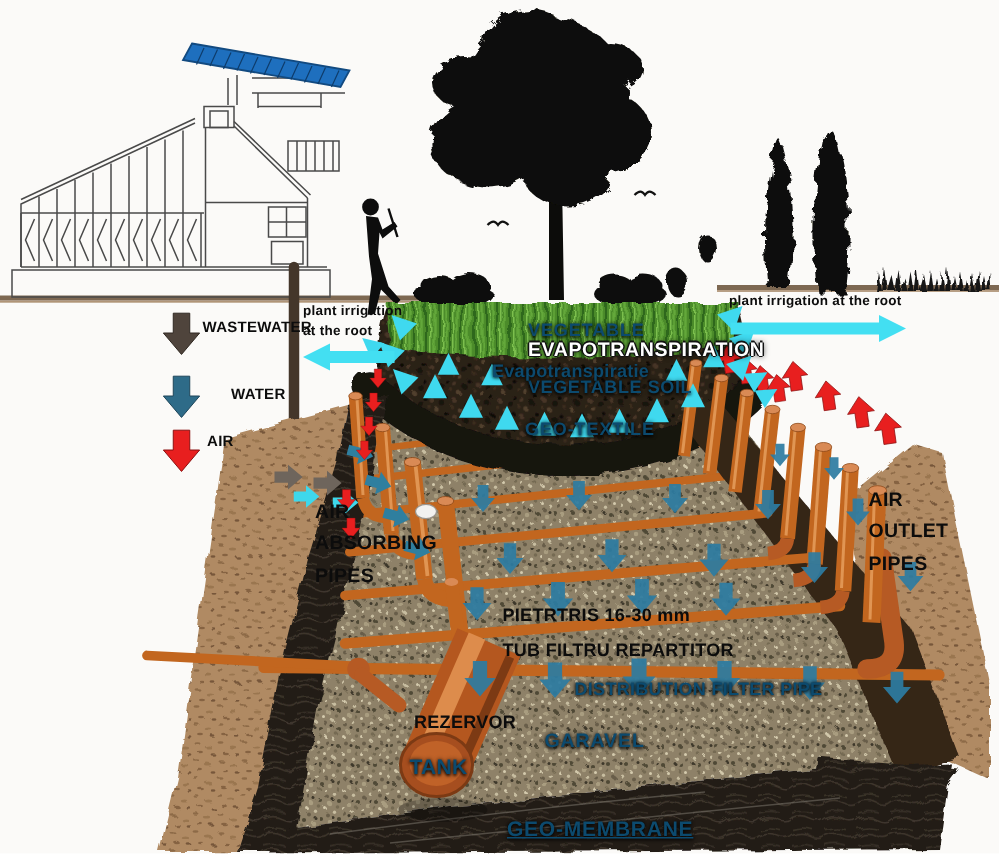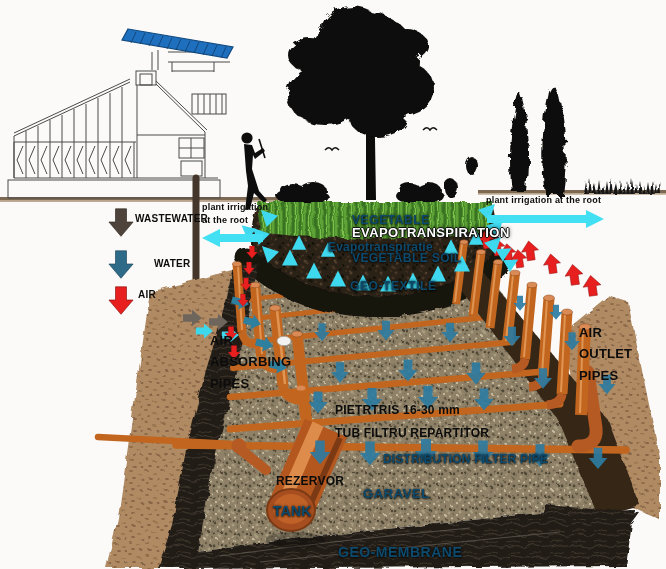--- a/index.html
+++ b/index.html
@@ -350,14 +350,14 @@
   <div class="lbl" style="left:579px;top:322px;font-size:13px;line-height:1.65;">AIR
 OUTLET
 PIPES</div>
 
   <div class="lbl" style="left:335px;top:403px;font-size:12px;">PIETRTRIS 16-30 mm</div>
   <div class="lbl" style="left:335px;top:426px;font-size:12px;">TUB FILTRU REPARTITOR</div>
   <div class="lbl white" style="left:347px;top:452px;font-size:12px;margin-left:36px;">DISTRIBUTION FILTER PIPE</div>
   <div class="lbl" style="left:276px;top:474px;font-size:12px;">REZERVOR</div>
   <div class="lbl white" style="left:273px;top:502px;font-size:14px;">TANK</div>
   <div class="lbl white" style="left:363px;top:486px;font-size:13px;letter-spacing:.6px;text-align:center;">GARAVEL</div>
-  <div class="lbl white" style="left:338px;top:543px;font-size:14px;letter-spacing:.5px;">GEO-MEMBRANE</div>
+  <div class="lbl white" style="left:338px;top:543px;font-size:14px;letter-spacing:.5px;text-decoration:underline;">GEO-MEMBRANE</div>
 </div>
 
 </body></html>

